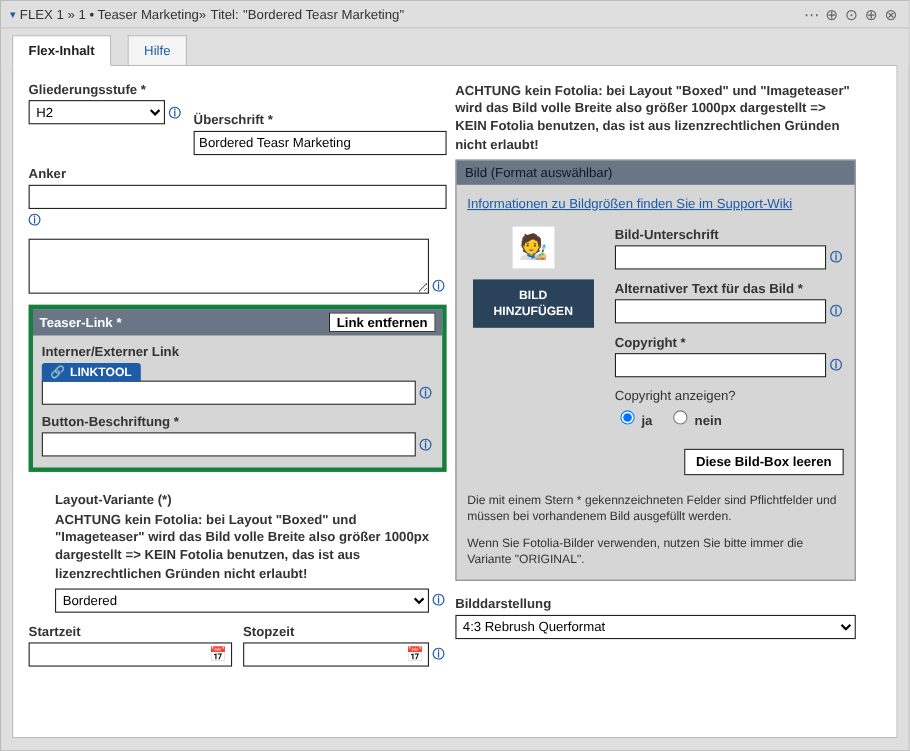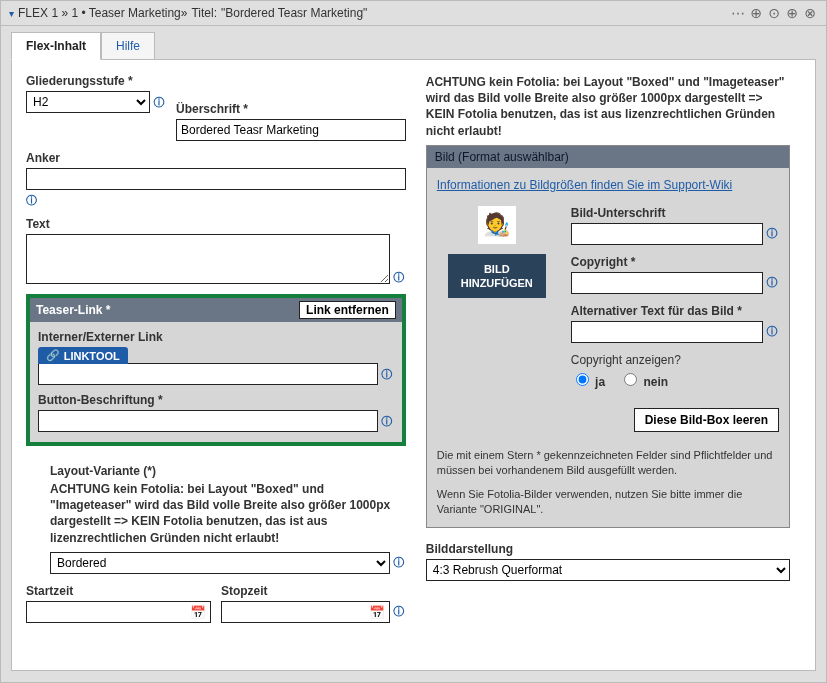--- a/index.html
+++ b/index.html
@@ -26,21 +26,21 @@
     background: #dfdfdf;
     border-bottom: 1px solid #bbb;
     font-size: 12px;
   }
   .titlebar .title-left { flex: 1; display:flex; align-items:center; gap:4px; color:#333;}
   .titlebar .title-icons { display:flex; gap:2px; color:#666; font-size:14px;}
   .titlebar .title-icons span { display:inline-flex; width:16px; height:16px; align-items:center; justify-content:center; cursor:pointer;}
   .tabbar {
     display:flex;
     padding: 6px 10px 0 10px;
-    gap:0;
+    gap:15px;
     background:#dfdfdf;
   }
   .tab {
     padding: 6px 14px;
     font-size:12px;
     border:1px solid #bbb;
     border-bottom:none;
     background:#f5f5f5;
     color:#1f5ca8;
     cursor:pointer;
@@ -56,21 +56,21 @@
   .panel {
     flex:1;
     margin:0 10px 10px 10px;
     background:#fff;
     border:1px solid #bbb;
     padding:14px;
     overflow:auto;
     position:relative;
     top:-1px;
   }
-  .columns { display:flex; gap:20px; }
+  .columns { display:flex; gap:8px; }
   .col { flex:1; min-width:0; }
   .col-left { flex: 0 0 49%; }
   .col-right { flex: 0 0 47%; }
   .field { margin-bottom:10px; }
   .field label { display:block; font-weight:bold; font-size:12px; margin-bottom:3px; }
   .inline-row { display:flex; gap:10px; }
   .inline-row > div { flex:1; }
   input[type=text], select, textarea {
     width:100%;
     border:1px solid #222;
@@ -157,21 +157,21 @@
     font-size:22px;
   }
   .btn-add-image {
     background:#2b425b;
     color:#fff;
     border:none;
     font-size:11px;
     font-weight:bold;
     text-align:center;
     padding:8px 6px;
-    width:98px;
+    width:110px;
     cursor:pointer;
     line-height:1.3;
   }
   .radio-row { display:flex; gap:14px; align-items:center; margin-top:2px;}
   .btn-clear {
     background:#fff;
     border:1px solid #222;
     font-size:12px;
     font-weight:bold;
     padding:4px 10px;
@@ -234,21 +234,20 @@
           </div>
         </div>
 
         <div class="field">
           <label>Anker</label>
           <input type="text" value="" style="">
           <span class="info-icon" style="margin-top:3px; display:inline-block;"></span>
         </div>
 
         <div class="field">
-          <label>Text</label>
           <div class="with-info">
             <textarea rows="3" style=""></textarea>
             <span class="info-icon" style="align-self:flex-end;"></span>
           </div>
         </div>
 
         <div class="teaser-box">
           <div class="teaser-head">
             <span>Teaser-Link *</span>
             <button>Link entfernen</button>
@@ -318,40 +317,40 @@
             <span class="image-link">Informationen zu Bildgrößen finden Sie im Support-Wiki</span>
 
             <div class="image-row">
               <div class="thumb-col">
                 <div class="thumb">🧑‍🎨</div>
                 <button class="btn-add-image">BILD HINZUFÜGEN</button>
               </div>
               <div class="fields-col">
                 <div class="field">
                   <label>Bild-Unterschrift</label>
+                  <div class="with-info">
+                    <input type="text" value="" style="">
+                    <span class="info-icon"></span>
+                  </div>
+                </div>
+                <div class="field">
+                  <label>Alternativer Text für das Bild *</label>
                   <div class="with-info">
                     <input type="text" value="" style="">
                     <span class="info-icon"></span>
                   </div>
                 </div>
                 <div class="field">
                   <label>Copyright *</label>
                   <div class="with-info">
                     <input type="text" value="" style="">
                     <span class="info-icon"></span>
                   </div>
                 </div>
                 <div class="field">
-                  <label>Alternativer Text für das Bild *</label>
-                  <div class="with-info">
-                    <input type="text" value="" style="">
-                    <span class="info-icon"></span>
-                  </div>
-                </div>
-                <div class="field">
                   <label style="font-weight:normal;">Copyright anzeigen?</label>
                   <div class="radio-row">
                     <label><input type="radio" name="cshow" checked="" style=""> <span>ja</span></label>
                     <label><input type="radio" name="cshow" style=""> <span>nein</span></label>
                   </div>
                 </div>
                 <button class="btn-clear">Diese Bild-Box leeren</button>
               </div>
             </div>
 

